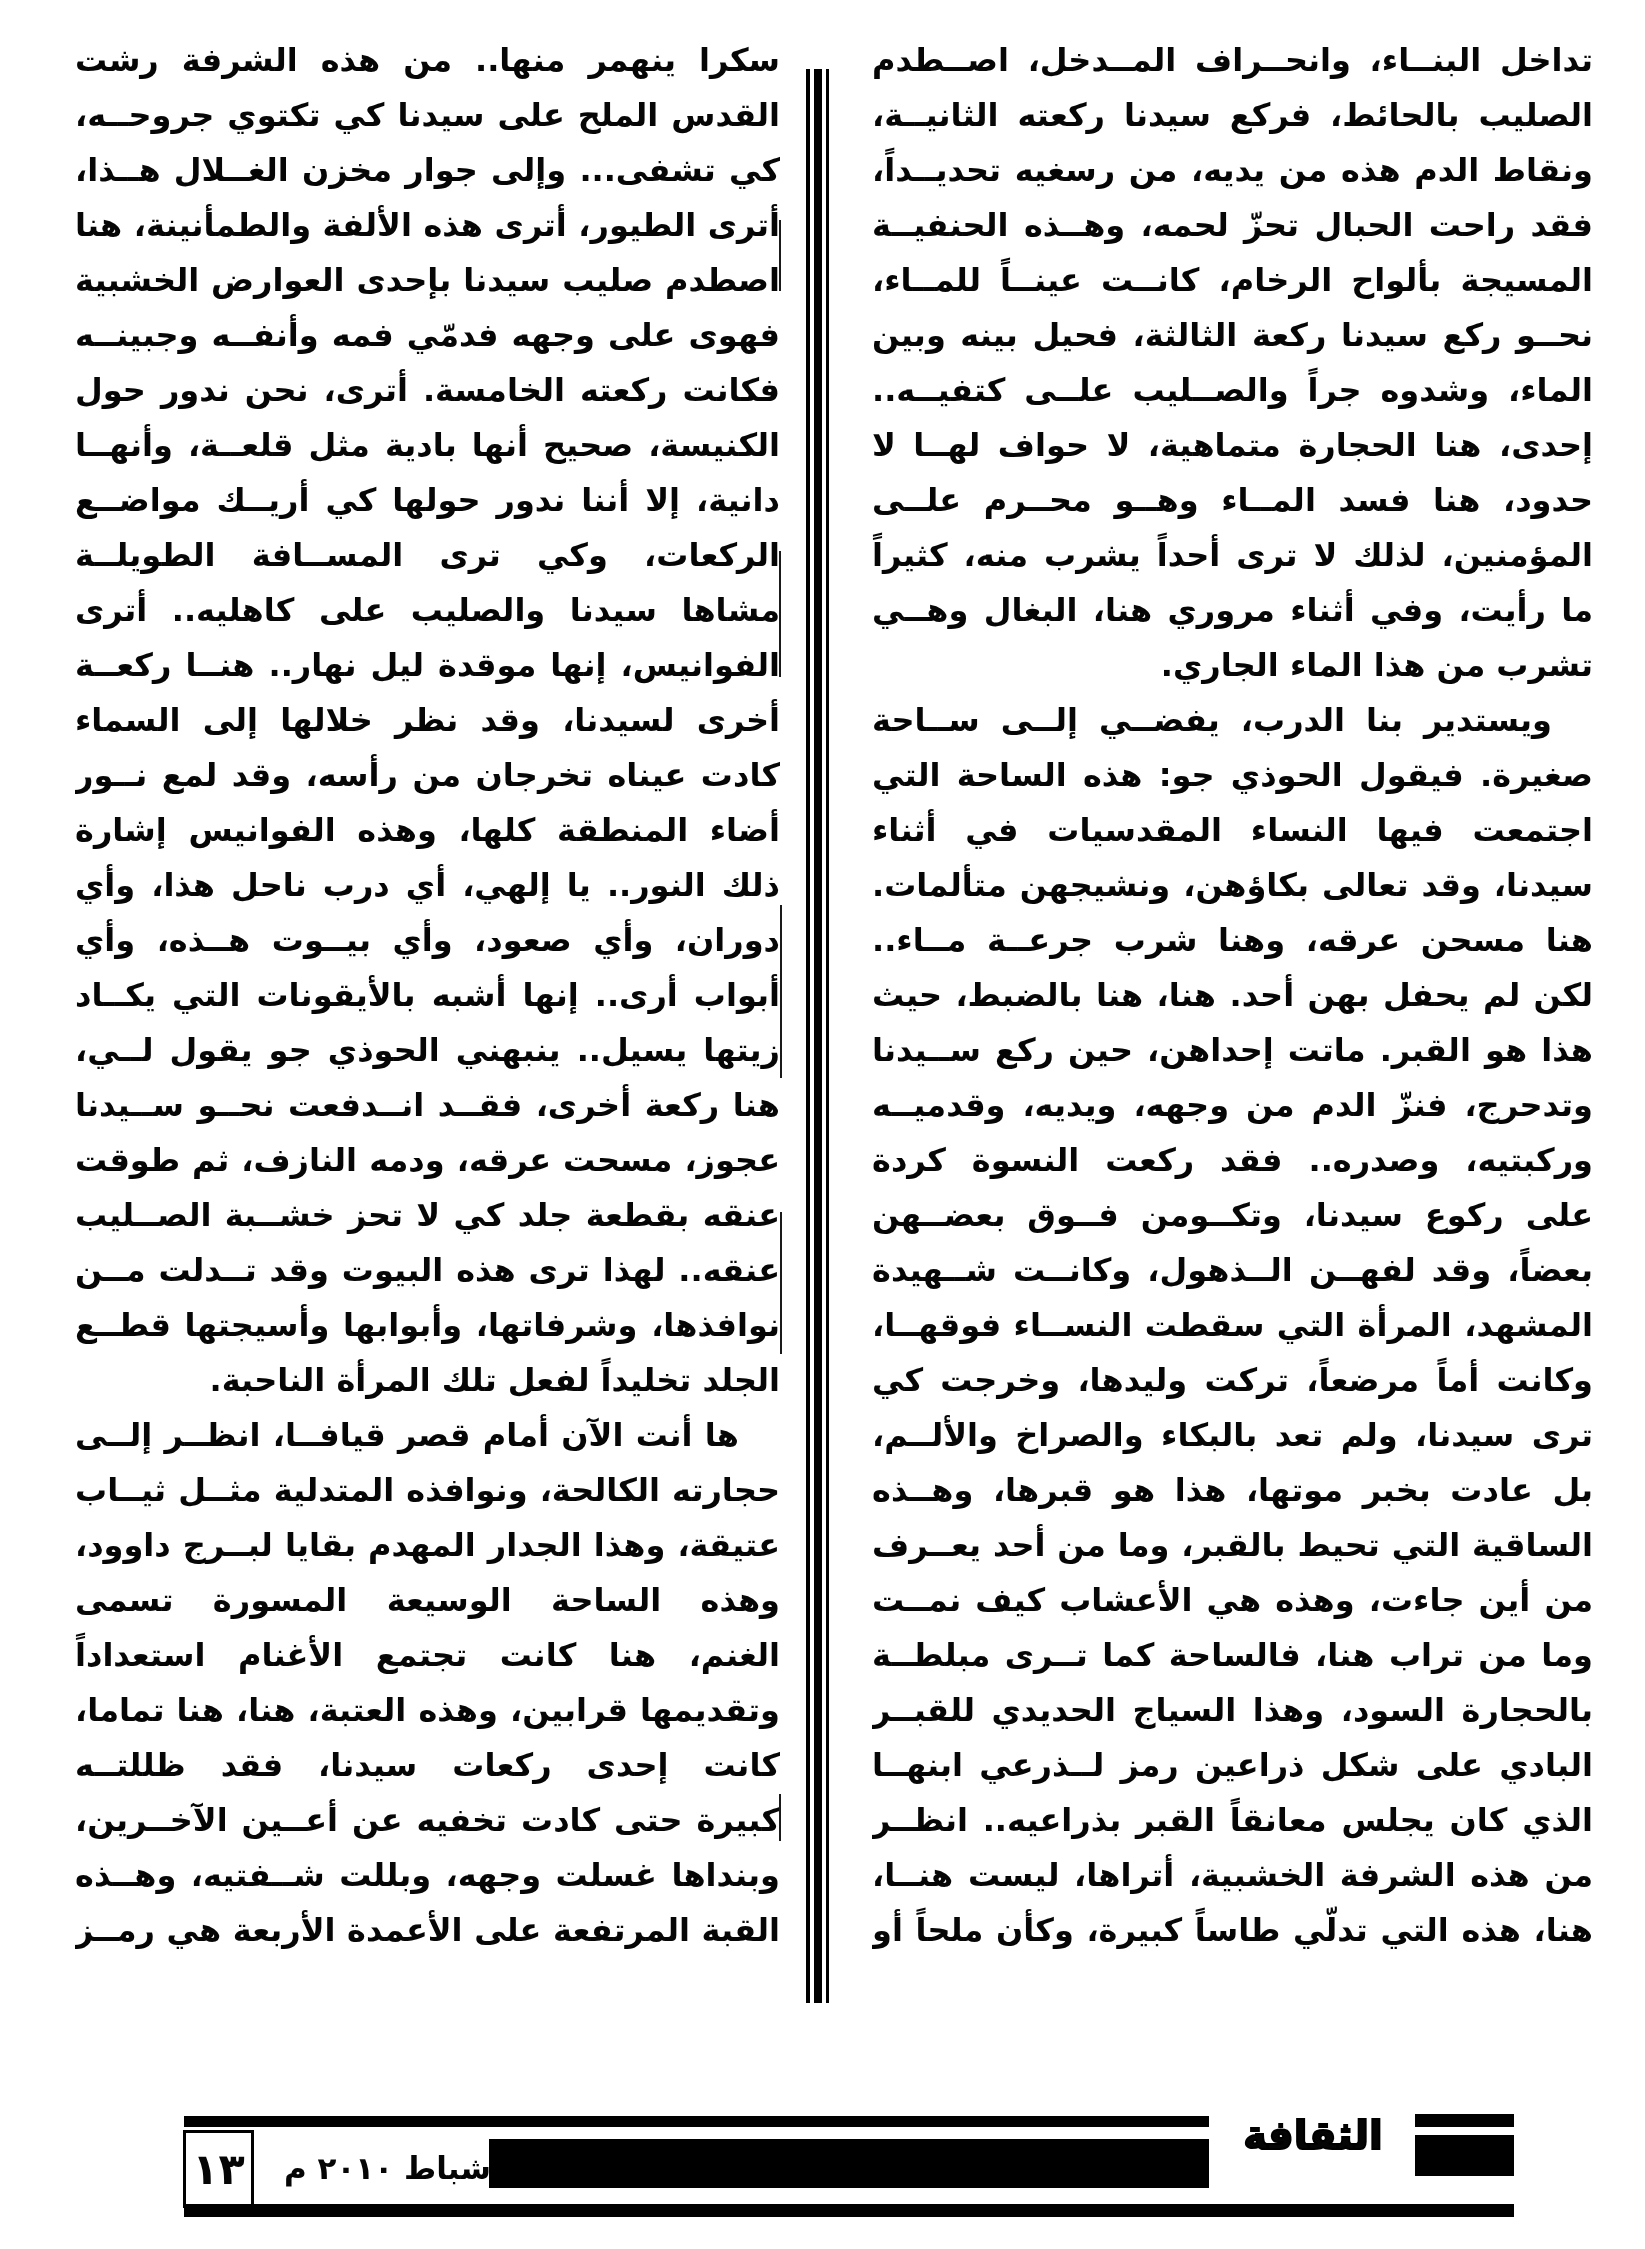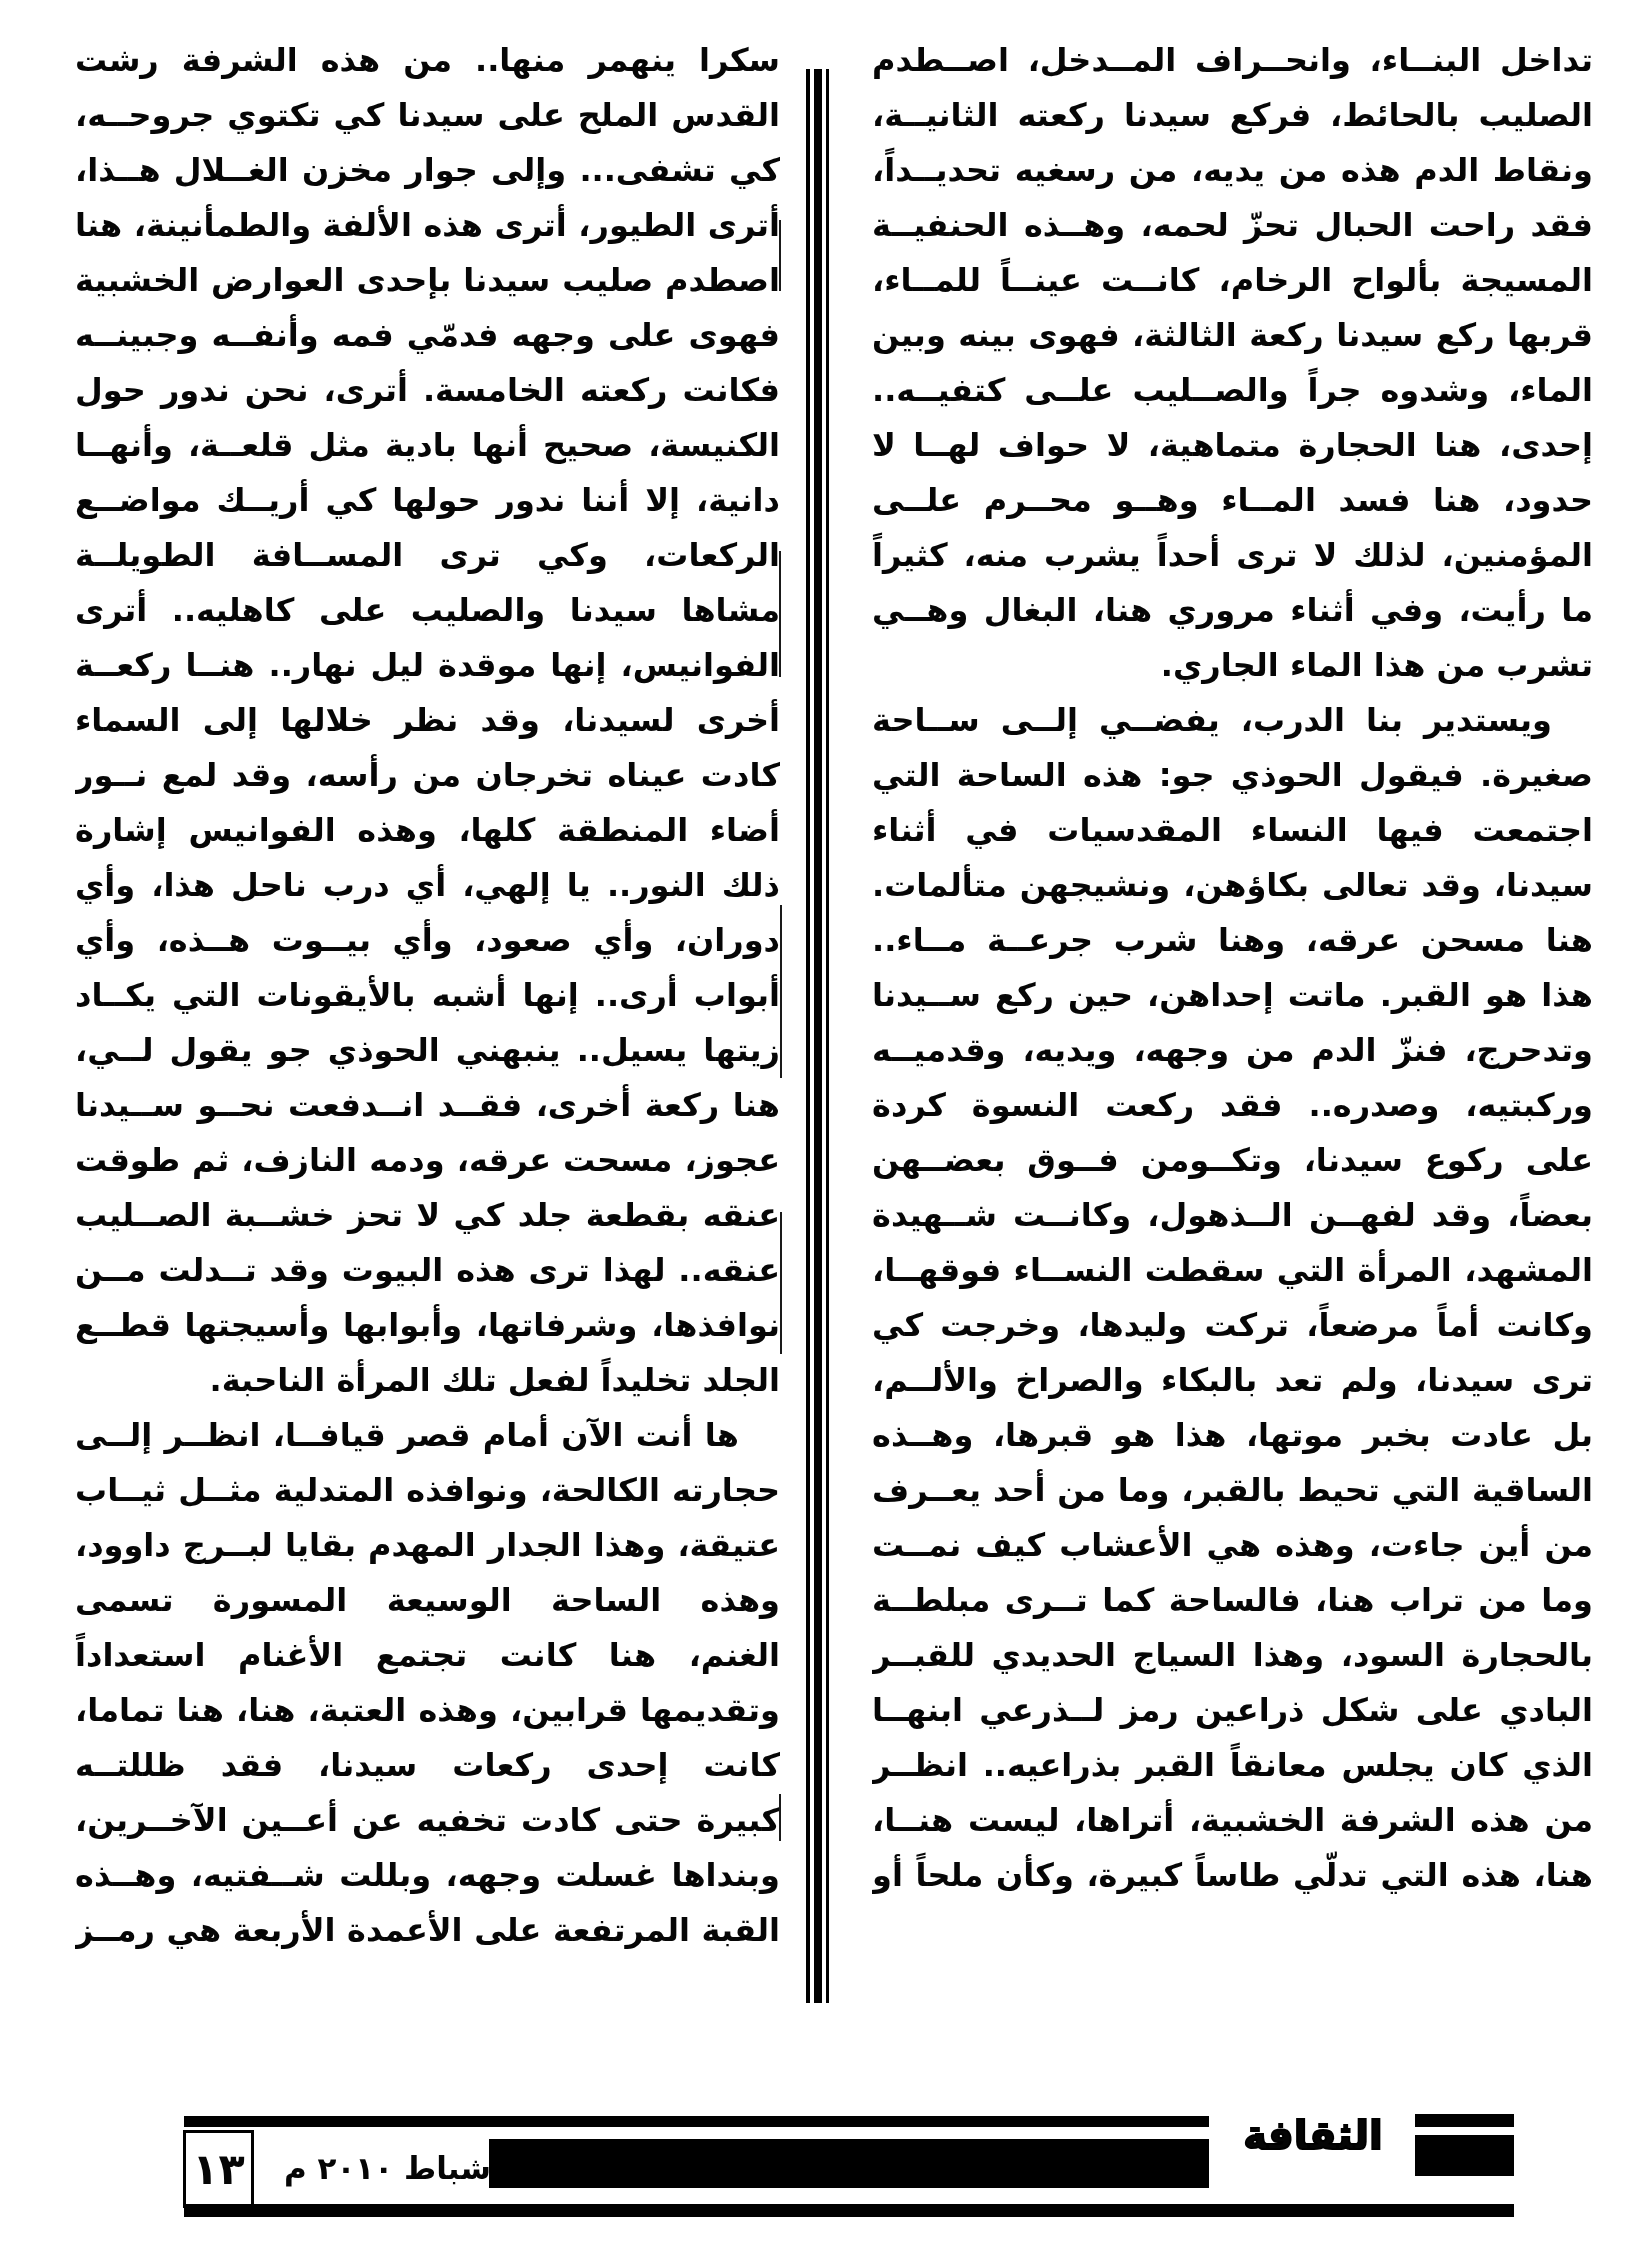--- a/index.html
+++ b/index.html
@@ -98,32 +98,33 @@
 </style>
 </head>
 <body>
 
 <div class="col col-right">
     <div class="line">تداخل البنــاء، وانحــراف المــدخل، اصــطدم</div>
     <div class="line">الصليب بالحائط، فركع سيدنا ركعته الثانيــة،</div>
     <div class="line">ونقاط الدم هذه من يديه، من رسغيه تحديــداً،</div>
     <div class="line">فقد راحت الحبال تحزّ لحمه، وهــذه الحنفيــة</div>
     <div class="line">المسيجة بألواح الرخام، كانــت عينــاً للمــاء،</div>
-    <div class="line">قربها ركع سيدنا ركعة الثالثة، فهوى بينه وبين</div>
+    <div class="line">نحــو ركع سيدنا ركعة الثالثة، فحيل بينه وبين</div>
     <div class="line">الماء، وشدوه جراً والصــليب علــى كتفيــه..</div>
     <div class="line">إحدى، هنا الحجارة متماهية، لا حواف لهــا لا</div>
     <div class="line">حدود، هنا فسد المــاء وهــو محــرم علــى</div>
     <div class="line">المؤمنين، لذلك لا ترى أحداً يشرب منه، كثيراً</div>
     <div class="line">ما رأيت، وفي أثناء مروري هنا، البغال وهــي</div>
     <div class="line short">تشرب من هذا الماء الجاري.</div>
     <div class="line indent">ويستدير بنا الدرب، يفضــي إلــى ســاحة</div>
     <div class="line">صغيرة. فيقول الحوذي جو: هذه الساحة التي</div>
     <div class="line">اجتمعت فيها النساء المقدسيات في أثناء مرور</div>
     <div class="line">سيدنا، وقد تعالى بكاؤهن، ونشيجهن متألمات.</div>
     <div class="line">هنا مسحن عرقه، وهنا شرب جرعــة مــاء..</div>
+    <div class="line">لكن لم يحفل بهن أحد. هنا، هنا بالضبط، حيث</div>
     <div class="line">هذا هو القبر. ماتت إحداهن، حين ركع ســيدنا</div>
     <div class="line">وتدحرج، فنزّ الدم من وجهه، ويديه، وقدميــه</div>
     <div class="line">وركبتيه، وصدره.. فقد ركعت النسوة كردة فعل</div>
     <div class="line">على ركوع سيدنا، وتكــومن فــوق بعضــهن</div>
     <div class="line">بعضاً، وقد لفهــن الــذهول، وكانــت شــهيدة</div>
     <div class="line">المشهد، المرأة التي سقطت النســاء فوقهــا،</div>
     <div class="line">وكانت أماً مرضعاً، تركت وليدها، وخرجت كي</div>
     <div class="line">ترى سيدنا، ولم تعد بالبكاء والصراخ والألــم،</div>
     <div class="line">بل عادت بخبر موتها، هذا هو قبرها، وهــذه</div>
     <div class="line">الساقية التي تحيط بالقبر، وما من أحد يعــرف</div>

